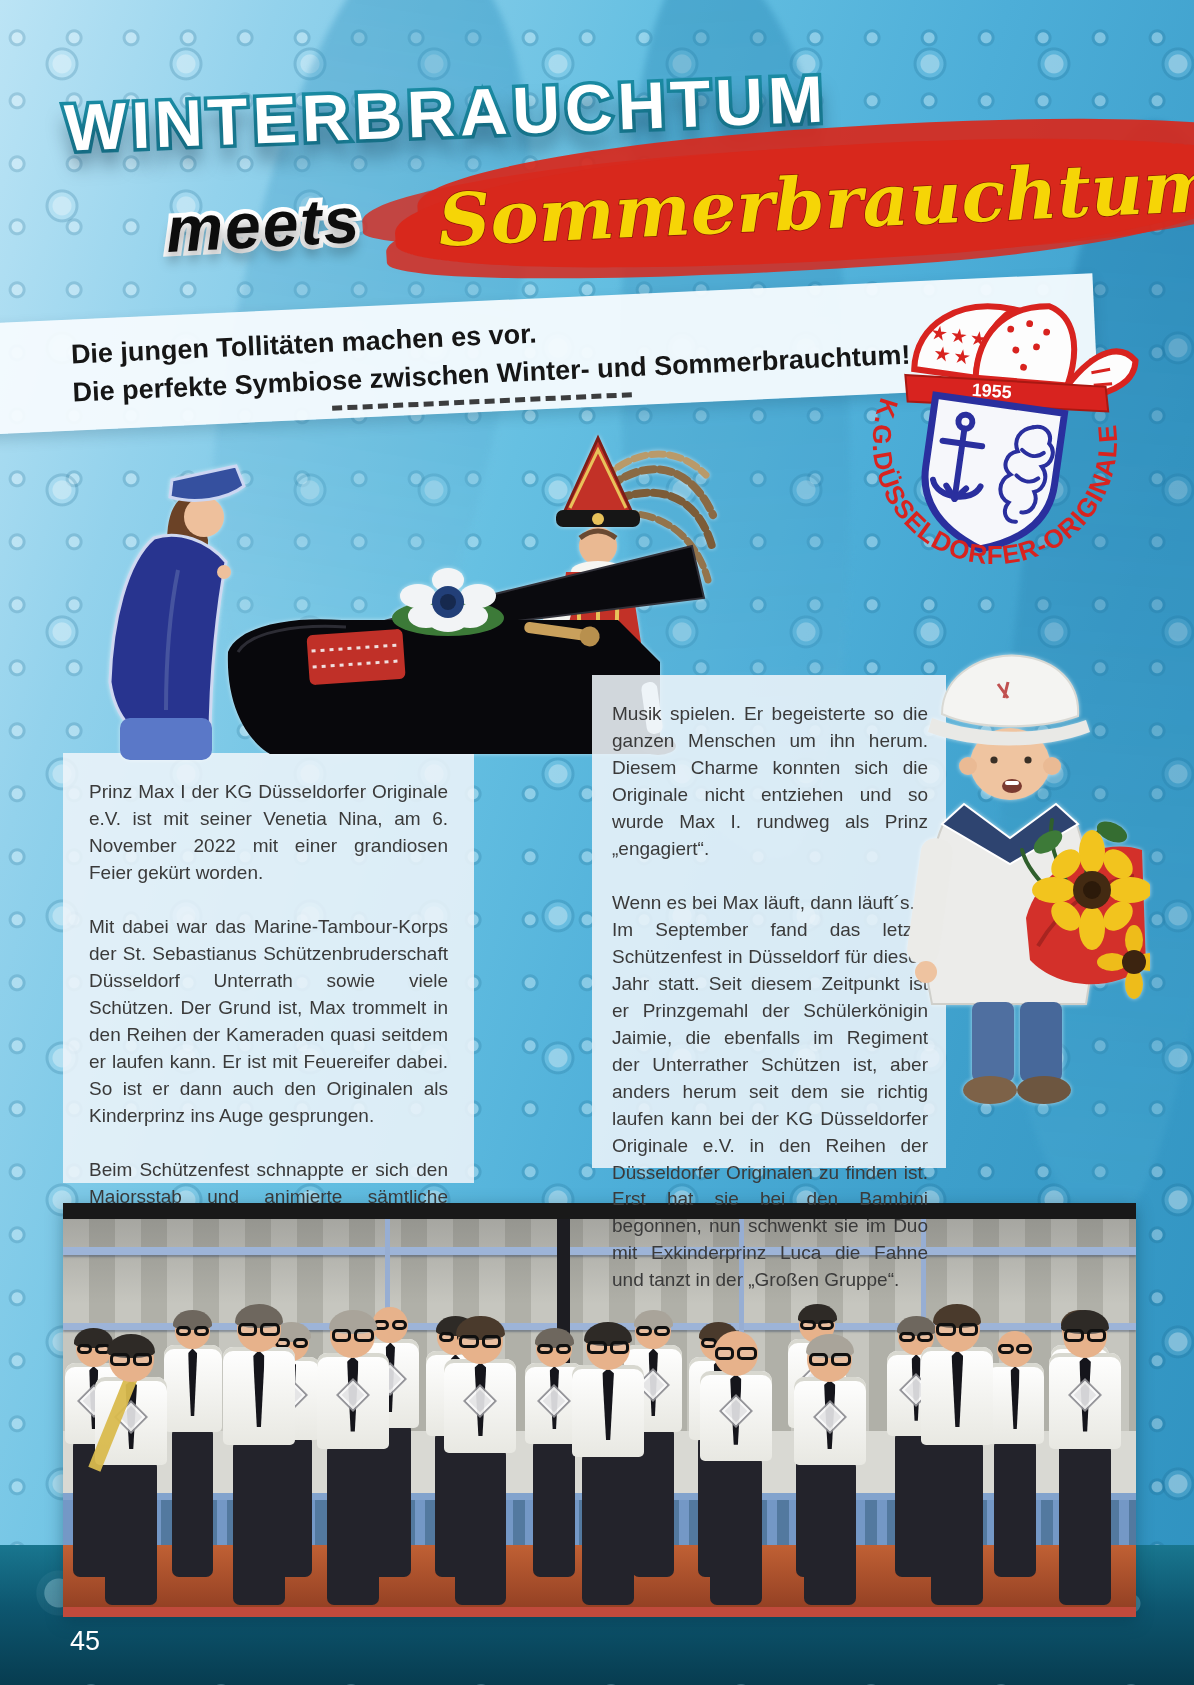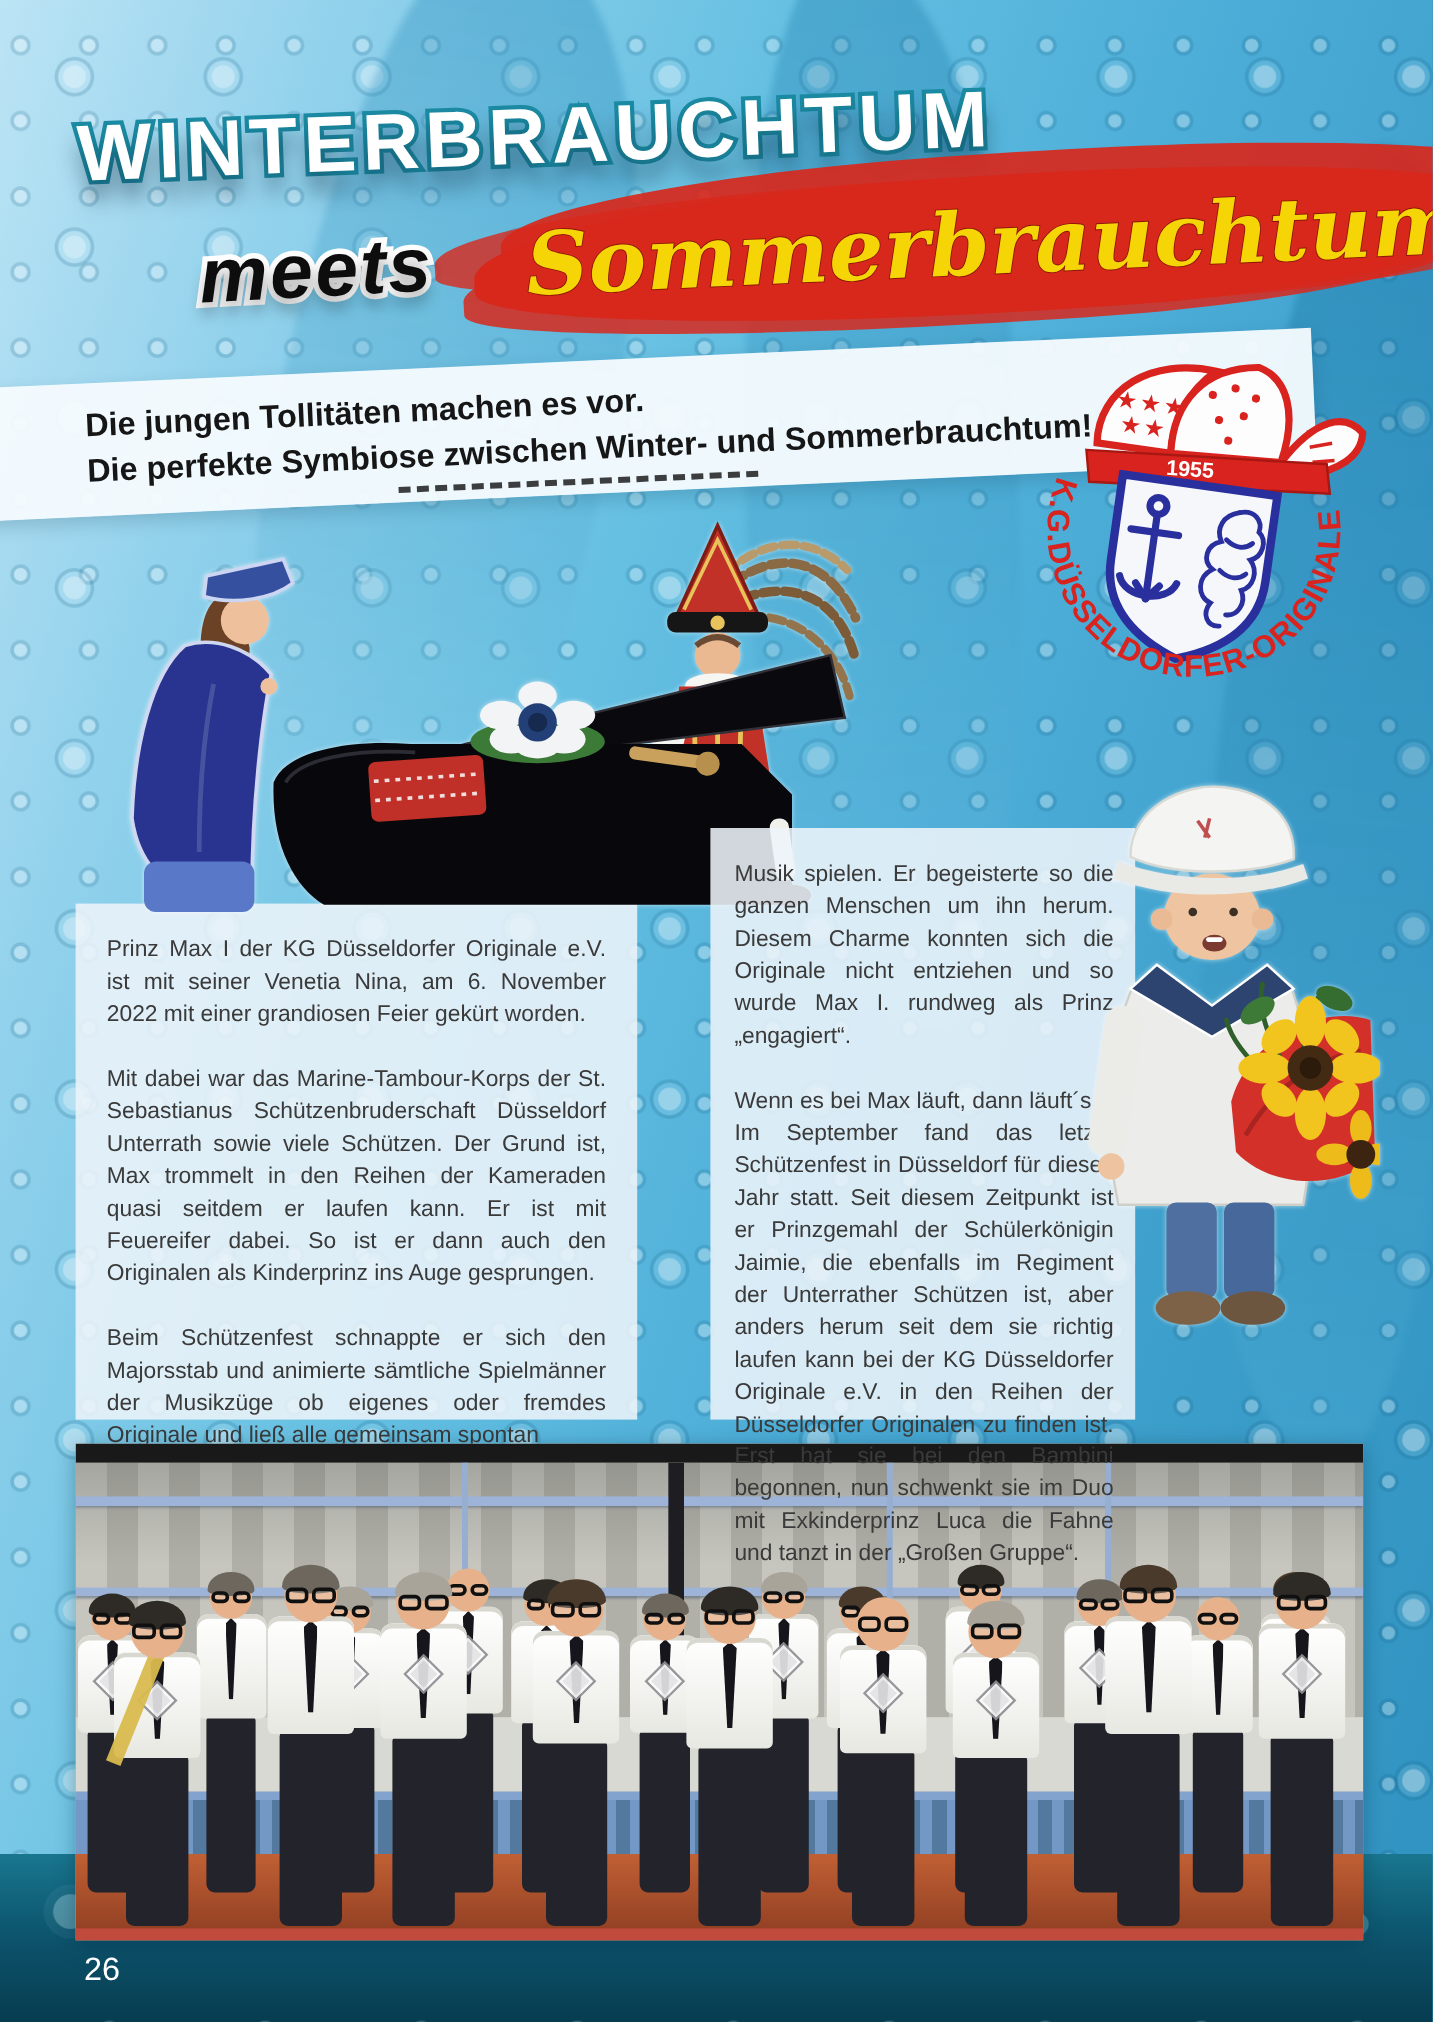--- a/index.html
+++ b/index.html
@@ -75,22 +75,22 @@
   .dash-line{
     position:absolute;left:332px;top:399px;width:300px;height:0;
     border-top:5px dashed #1d1d1d;transform:rotate(-2.6deg);opacity:.85;
   }
 
   
   .textbox{
     position:absolute;background:rgba(237,244,249,.88);
     color:#3a3a3a;font-size:19px;line-height:1.42;text-align:justify;
   }
-  .box-left{left:63px;top:753px;width:468px;height:430px;padding:26px 26px 20px 26px;box-sizing:border-box;}
-  .box-right{left:592px;top:690px;width:354px;height:493px;padding:26px 18px 20px 20px;box-sizing:border-box;z-index:4;}
+  .box-left{left:63px;top:753px;width:411px;height:430px;padding:26px 26px 20px 26px;box-sizing:border-box;}
+  .box-right{left:592px;top:675px;width:354px;height:493px;padding:26px 18px 20px 20px;box-sizing:border-box;z-index:4;}
   .para{margin:0;}
   .para.gap{margin-bottom:27px;}
 
   
   .piano-photo{position:absolute;left:58px;top:420px;width:660px;height:345px;z-index:2;
     filter:drop-shadow(0 0 2px rgba(255,255,255,.55));}
   .toddler-photo{position:absolute;left:880px;top:636px;width:270px;height:470px;z-index:5;
     filter:drop-shadow(0 0 2px rgba(255,255,255,.6));}
   .club-logo{position:absolute;left:845px;top:276px;width:300px;height:330px;transform:rotate(8deg);z-index:3;}
 
@@ -625,14 +625,14 @@
           </div>
           <div class="p-shirt">
             <div class="p-tie"></div>
             <div class="p-medal"></div>
           </div>
           <div class="p-legs"></div>
         </div>
       </div>
   </div>
 
-  <div class="page-number">26</div>
+  <div class="page-number">45</div>
 </div>
 
 </body></html>

